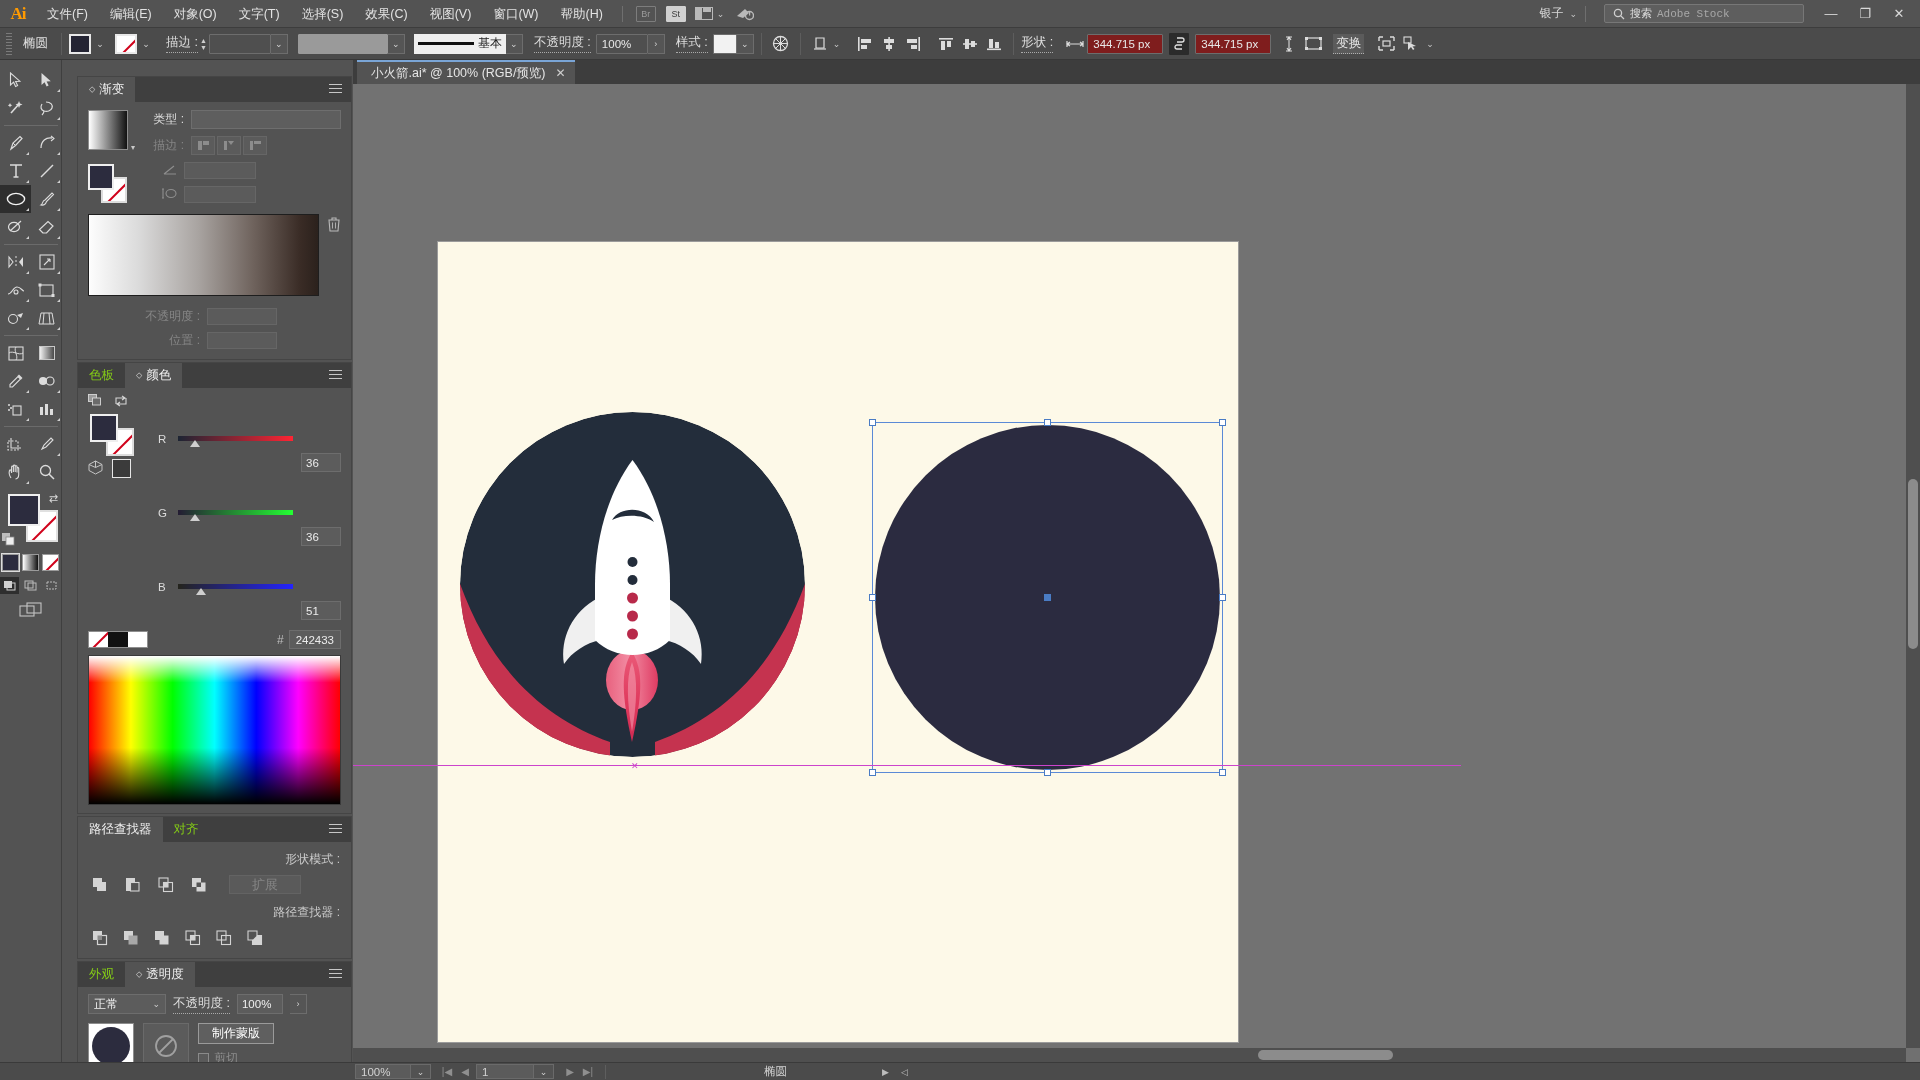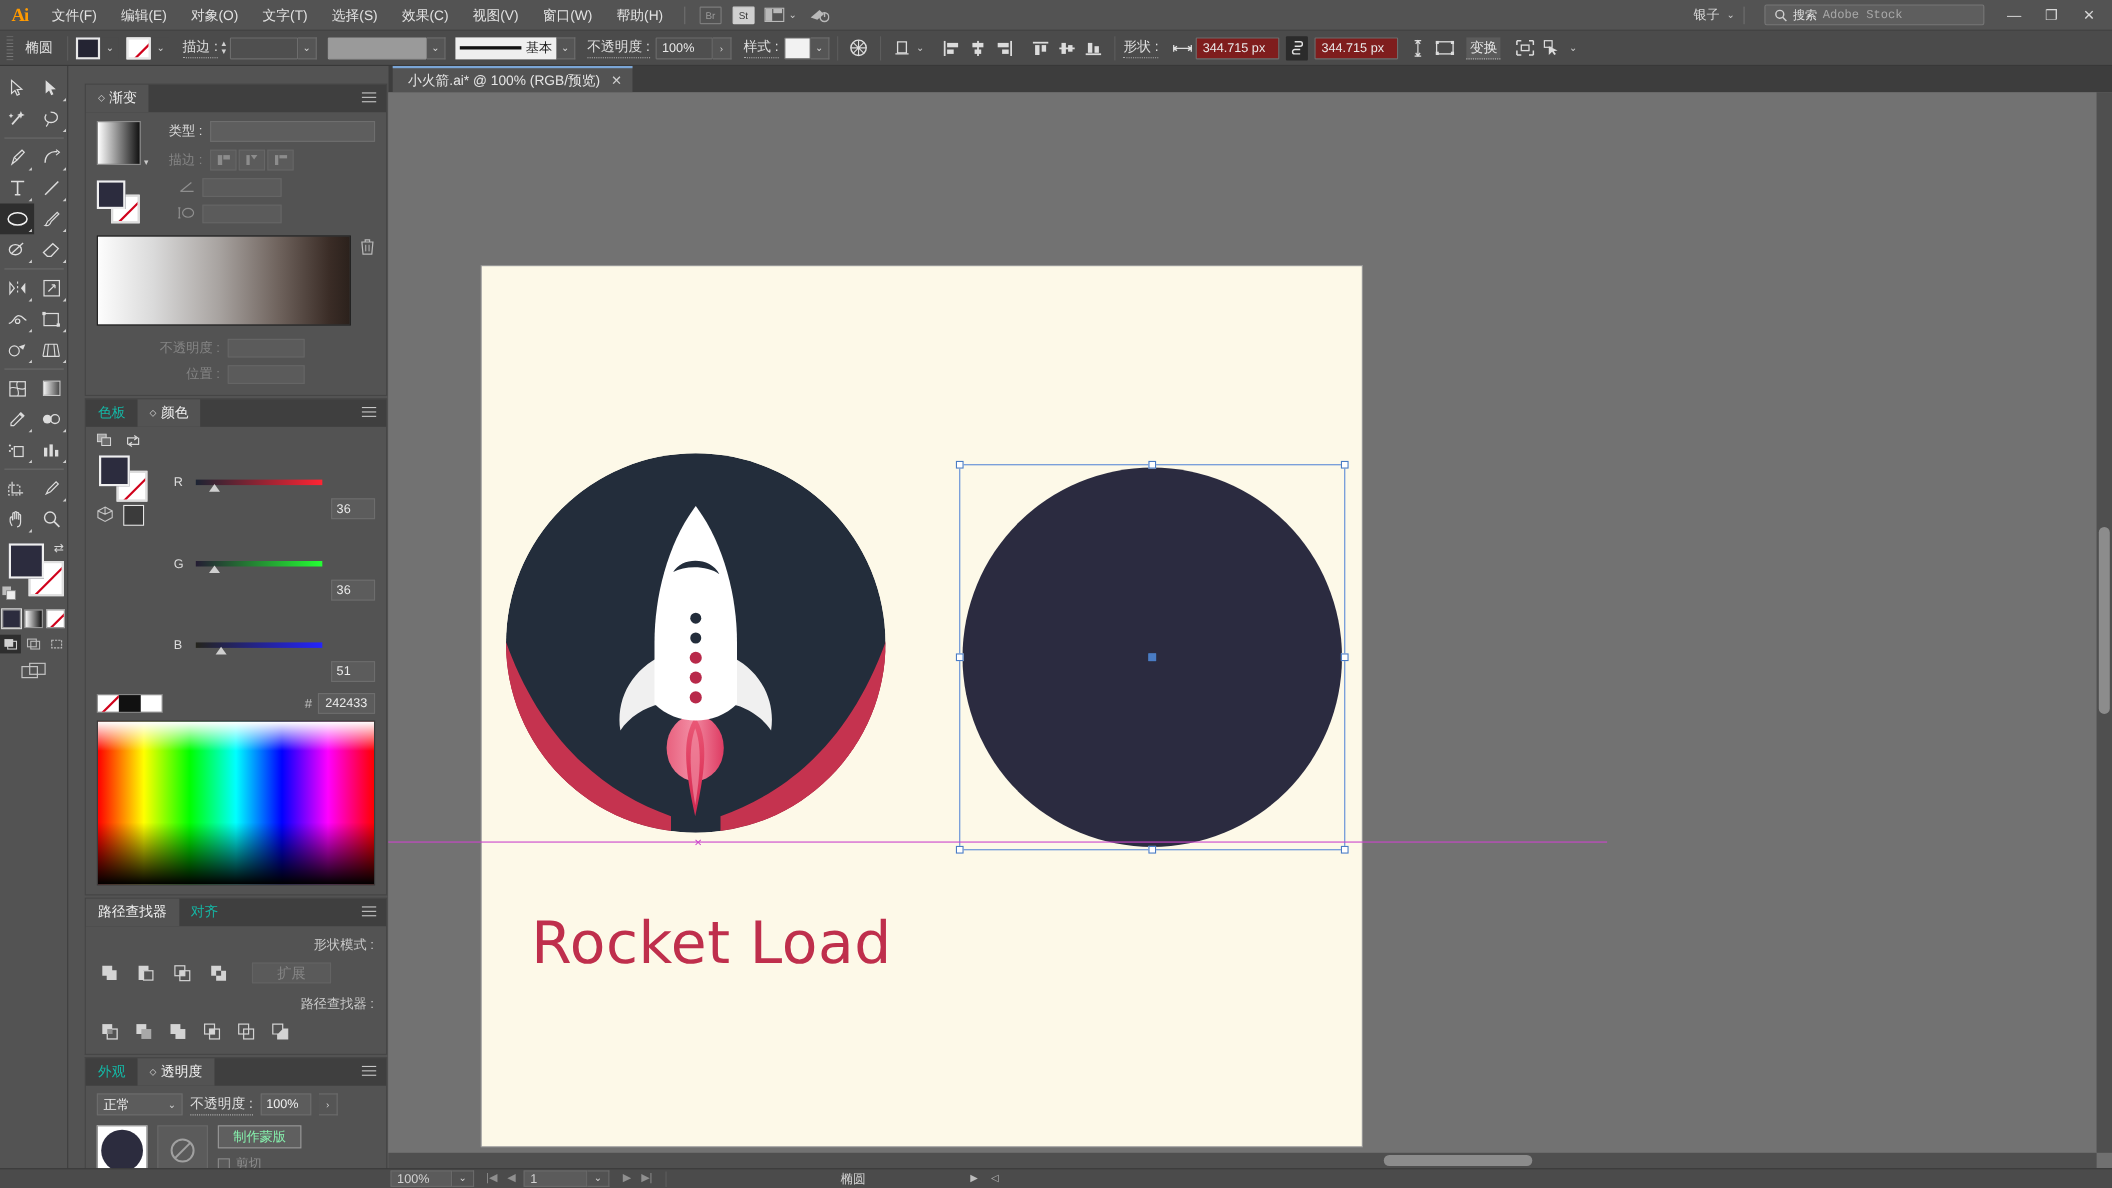--- a/index.html
+++ b/index.html
@@ -141,21 +141,21 @@
   .screenmode { display:flex; justify-content:center; margin-top:8px; color:#c9c9c9; }
 
   
   .panels { position:absolute; left:77px; top:76px; width:275px; }
   .panel { background:#535353; border:1px solid #454545; margin-bottom:2px; }
   .panel-tabs {
     display:flex; align-items:center; height:25px; background:#3f3f3f; position:relative;
   }
   .ptab {
     height:25px; display:flex; align-items:center; gap:4px; padding:0 11px;
-    font-size:12.5px; color:#14b8a6; white-space:nowrap;
+    font-size:12.5px; color:#84cc16; white-space:nowrap;
   }
   .ptab.active { background:#535353; color:#f0f0f0; }
   .ptab .grip2 { color:#cfcfcf; font-size:9px; }
   .pmenu { margin-left:auto; padding-right:9px; color:#cfcfcf; font-size:11px; line-height:9px; }
   .pmenu i { display:block; width:13px; height:1.5px; background:#c7c7c7; margin-bottom:2.5px; }
   .panel-body { padding:8px 10px 10px 10px; }
 
   .grad-row { display:flex; gap:9px; }
   .grad-thumb { width:40px; height:40px; background:linear-gradient(to right,#fff,#111); border:1px solid #8d8d8d; }
   .grad-thumb-arr { color:#c9c9c9; font-size:8px; align-self:flex-end; padding-bottom:3px;}
@@ -209,21 +209,21 @@
   .pf-expand { width:72px; height:19px; background:#5a5a5a; border:1px solid #636363; color:#858585; font-size:13px; display:flex; align-items:center; justify-content:center; margin-left:8px;}
 
   .tr-body { padding:7px 10px 8px 10px; }
   .tr-row1 { display:flex; align-items:center; gap:7px; }
   .blend-sel { width:78px; height:20px; background:#5c5c5c; border:1px solid #6d6d6d; color:#efefef; font-size:12px; display:flex; align-items:center; padding:0 5px; justify-content:space-between;}
   .op-field { width:46px; height:20px; background:#5c5c5c; border:1px solid #6d6d6d; color:#efefef; font-size:11.5px; display:flex; align-items:center; padding-left:4px; }
   .tr-row2 { display:flex; gap:9px; margin-top:9px; align-items:flex-start; }
   .tr-thumb { width:46px; height:46px; background:#fff; border:1px solid #8d8d8d; display:flex; align-items:center; justify-content:center; }
   .tr-thumb .circ { width:38px; height:38px; border-radius:50%; background:#2c2c3e; }
   .tr-mask { width:46px; height:46px; background:#5b5b5b; border:1px solid #6a6a6a; display:flex; align-items:center; justify-content:center; color:#9e9e9e; font-size:22px;}
-  .mask-btn { width:76px; height:21px; background:#5f5f5f; border:1px solid #9a9a9a; color:#86efac; font-size:12px; display:flex; align-items:center; justify-content:center; }
+  .mask-btn { width:76px; height:21px; background:#5f5f5f; border:1px solid #9a9a9a; color:#ffffff; font-size:12px; display:flex; align-items:center; justify-content:center; }
   .cbrow { display:flex; align-items:center; gap:5px; margin-top:6px; color:#8c8c8c; font-size:12px;}
   .cbox { width:11px;height:11px;border:1px solid #8a8a8a;background:#5a5a5a; }
 
   
   .canvas {
     position:absolute; left:353px; top:60px; right:0; bottom:18px; background:#707070;
   }
   .doctab-bar { position:absolute; left:0; top:0; right:0; height:24px; background:#3d3d3d; display:flex; align-items:flex-end; }
   .doctab {
     height:24px; background:#535353; display:flex; align-items:center; gap:10px;
@@ -1097,21 +1097,20 @@
 
           <path d="M152 108 C 160 94 186 94 194 110 C 183 102 163 102 152 108 Z" fill="#232d3b"></path>
 
           <circle cx="172.5" cy="150" r="5" fill="#232d3b"></circle>
           <circle cx="172.5" cy="168" r="5" fill="#232d3b"></circle>
           <circle cx="172.5" cy="186" r="5.5" fill="#b8294a"></circle>
           <circle cx="172.5" cy="204" r="5.5" fill="#b8294a"></circle>
           <circle cx="172.5" cy="222" r="5.5" fill="#b8294a"></circle>
         </svg>
 
-        <div class="rocket-title">Rocket Load</div>
 
         <div class="sel-circle"></div>
         <div class="selbox">
           <span class="handle" style="left:-4px;top:-4px;"></span>
           <span class="handle" style="left:171px;top:-4px;"></span>
           <span class="handle" style="right:-4px;top:-4px;"></span>
           <span class="handle" style="left:-4px;top:171px;"></span>
           <span class="handle c" style="left:171px;top:171px;"></span>
           <span class="handle" style="right:-4px;top:171px;"></span>
           <span class="handle" style="left:-4px;bottom:-4px;"></span>

